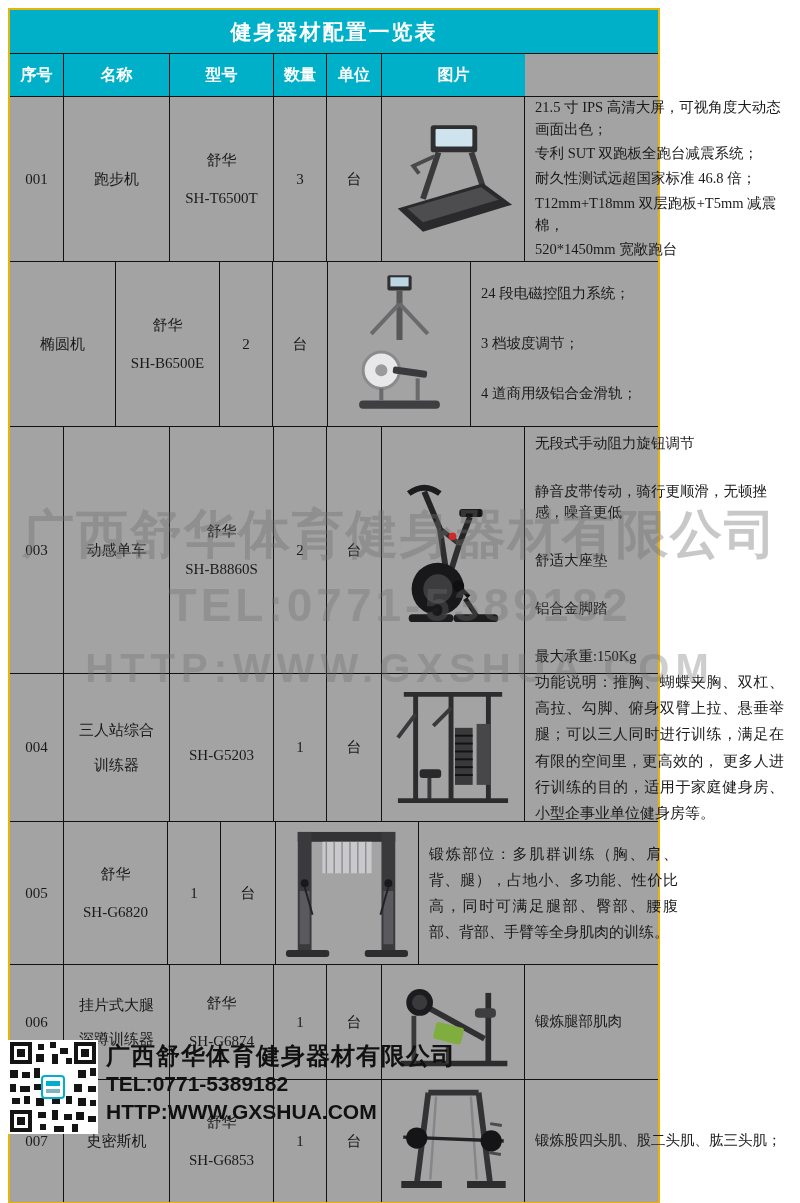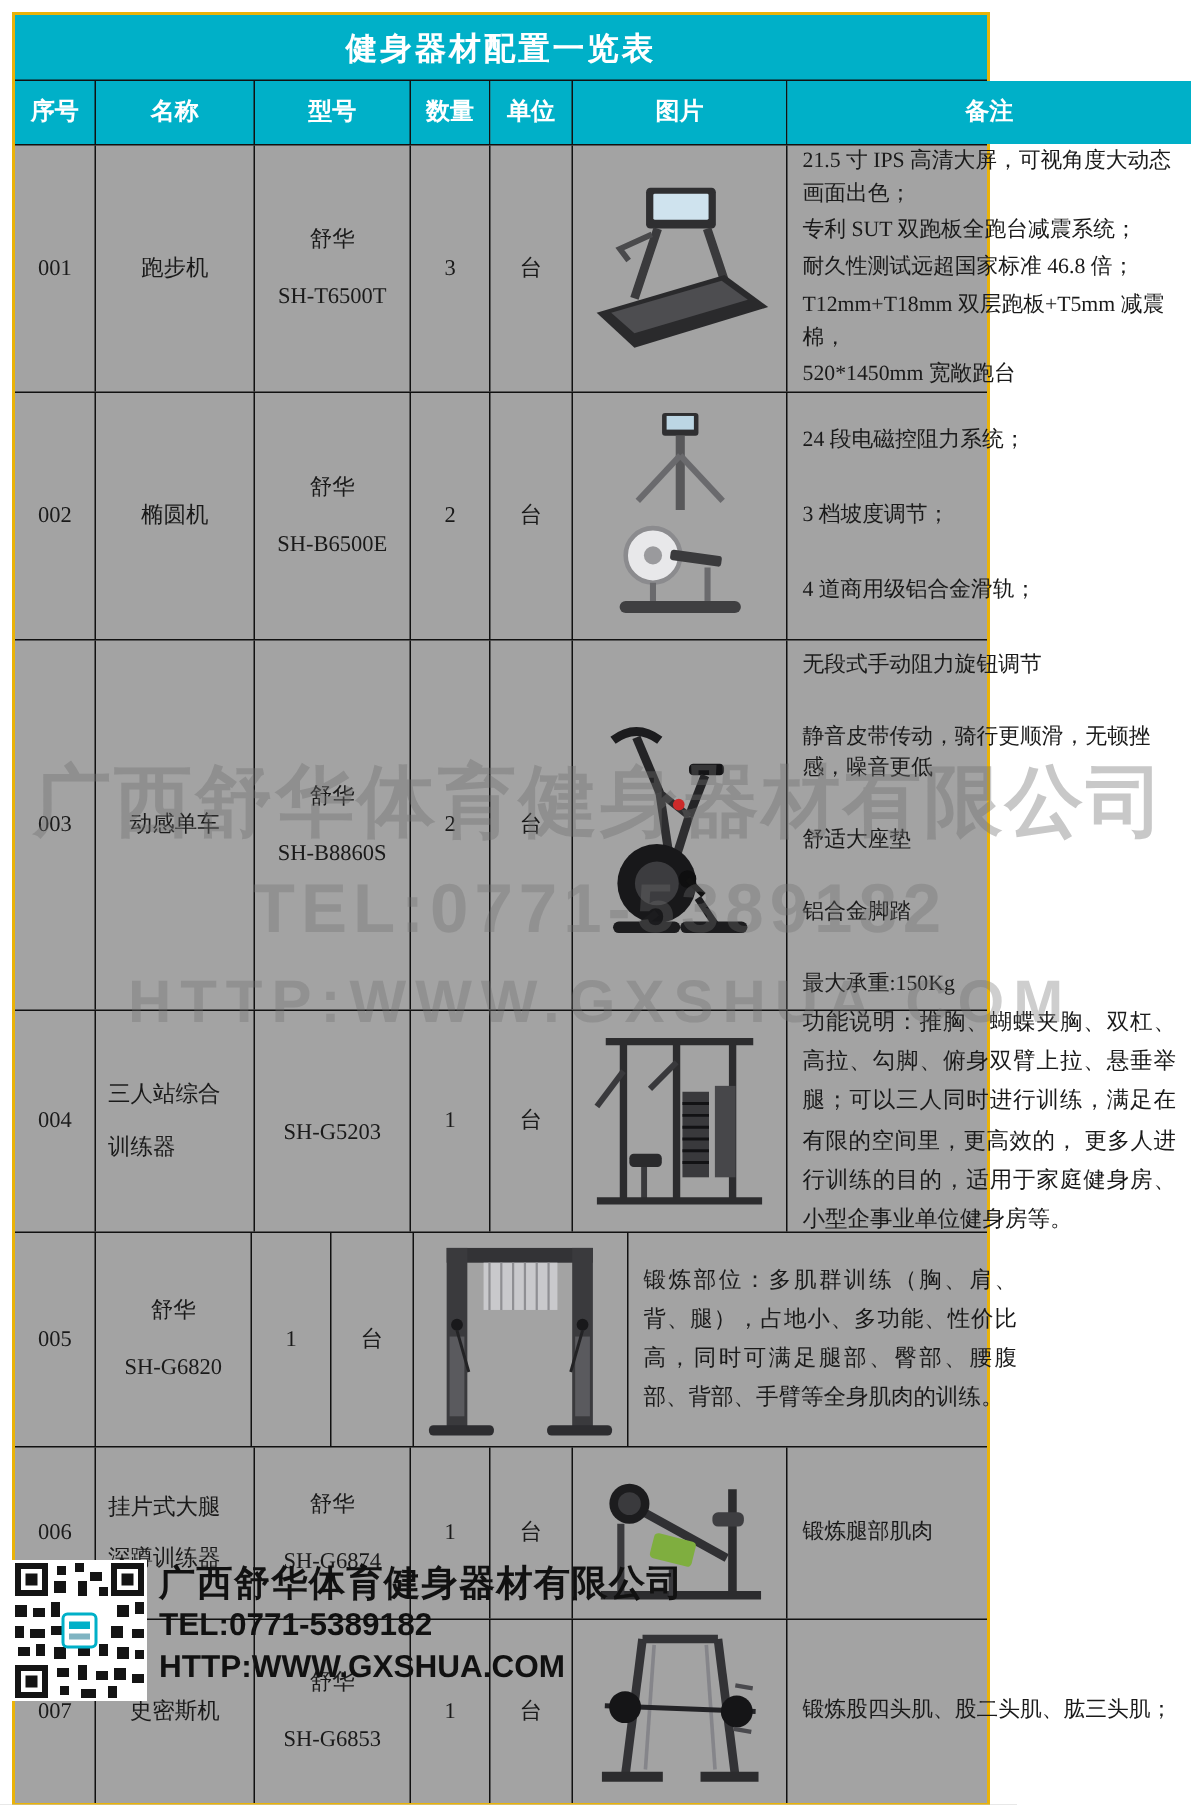--- a/index.html
+++ b/index.html
@@ -4,21 +4,21 @@
 <style>
   * { margin:0; padding:0; box-sizing:border-box; }
   html,body { background:#ffffff; }
   body { width:800px; height:1203px; position:relative; overflow:hidden;
          font-family:"Liberation Serif","DejaVu Serif",serif; color:#1a1a1a; }
 
   .table { position:absolute; left:8px; top:8px; width:652px; border:2px solid #eab308; background:#a3a3a3; }
   .trow { display:flex; border-bottom:1px solid #111; }
   .trow:last-child { border-bottom:none; }
   .cell { border-right:1px solid #111; display:flex; flex-direction:column;
-          align-items:center; justify-content:center; 
+          align-items:center; justify-content:center; text-align:center;
           font-size:15px; line-height:1.5; overflow:hidden; }
   .cell:last-child { border-right:none; }
 
   
   .c-no   { width:54px;  flex:none; }
   .c-name { width:106px; flex:none; padding:4px 8px; line-height:2.3; }
   .c-model{ width:104px; flex:none; gap:15px; }
   .c-qty  { width:53px;  flex:none; }
   .c-unit { width:55px;  flex:none; }
   .c-img  { width:143px; flex:none; }
@@ -76,21 +76,20 @@
     <div class="title">健身器材配置一览表</div>
   </div>
 
   <div class="trow head-row">
     <div class="cell c-no">序号</div>
     <div class="cell c-name">名称</div>
     <div class="cell c-model">型号</div>
     <div class="cell c-qty">数量</div>
     <div class="cell c-unit">单位</div>
     <div class="cell c-img">图片</div>
-    <div class="cell c-rk">备注</div>
   </div>
 
   <div class="trow r1">
     <div class="cell c-no">001</div>
     <div class="cell c-name">跑步机</div>
     <div class="cell c-model">
       <div>舒华</div>
       <div>SH-T6500T</div>
     </div>
     <div class="cell c-qty">3</div>
@@ -109,21 +108,20 @@
     <div class="cell c-rk rk rk-g1">
       <div class="ln">21.5 寸 IPS 高清大屏，可视角度大动态画面出色；</div>
       <div class="ln">专利 SUT 双跑板全跑台减震系统；</div>
       <div class="ln">耐久性测试远超国家标准 46.8 倍；</div>
       <div class="ln">T12mm+T18mm 双层跑板+T5mm 减震棉，</div>
       <div class="ln">520*1450mm 宽敞跑台</div>
     </div>
   </div>
 
   <div class="trow r2">
-    <div class="cell c-no">002</div>
     <div class="cell c-name">椭圆机</div>
     <div class="cell c-model">
       <div>舒华</div>
       <div>SH-B6500E</div>
     </div>
     <div class="cell c-qty">2</div>
     <div class="cell c-unit">台</div>
     <div class="cell c-img imgbox">
       <svg width="96" height="142" viewBox="0 0 95 140">
         <rect x="36" y="2" width="24" height="15" rx="2" fill="#2f2f31"></rect>

